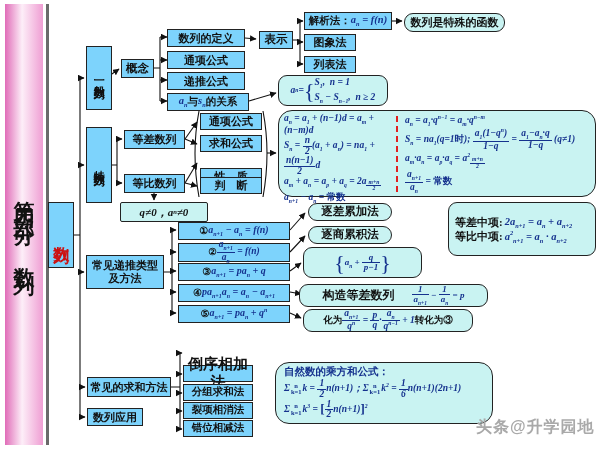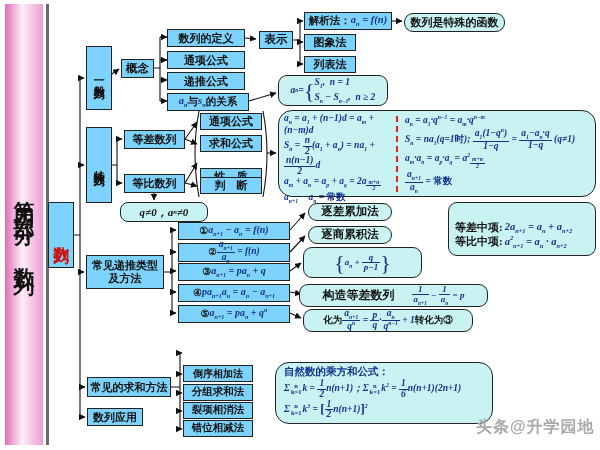--- a/index.html
+++ b/index.html
@@ -140,23 +140,23 @@
       <span>a<sub>n+1</sub> − a<sub>n</sub> = <span class="cn">常数</span></span>
     </div>
     <div class="colstack f" style="left:126px;top:2px;width:188px;height:82px;font-size:9.5px;">
       <span>a<sub>n</sub> = a<sub>1</sub>·q<sup>n−1</sup> = a<sub>m</sub>·q<sup>n−m</sup></span>
       <span>S<sub>n</sub> = na<sub>1</sub>(q=1<span class="cn">时</span>); <span class="frac"><span>a<sub>1</sub>(1−q<sup>n</sup>)</span><span>1−q</span></span> = <span class="frac"><span>a<sub>1</sub>−a<sub>n</sub>·q</span><span>1−q</span></span> (q≠1)</span>
       <span>a<sub>m</sub>·a<sub>n</sub> = a<sub>p</sub>·a<sub>q</sub> = a<sup>2</sup><sub><span class="frac"><span>m+n</span><span>2</span></span></sub></span>
       <span><span class="frac"><span>a<sub>n+1</sub></span><span>a<sub>n</sub></span></span> = <span class="cn">常数</span></span>
     </div>
   </div>
 
-  <div class="box cyan f" style="left:120px;top:202px;width:88px;height:20px;font-size:11px;border-radius:8px;color:#111;">q≠0，a<sub>n</sub>≠0</div>
-
-  <div class="box cyan" style="left:448px;top:202px;width:148px;height:54px;flex-direction:column;align-items:flex-start;justify-content:flex-start;padding:18px 6px;">
+  <div class="box cyan f" style="left:120px;top:202px;width:88px;height:20px;font-size:11px;border-radius:2px;color:#111;">q≠0，a<sub>n</sub>≠0</div>
+
+  <div class="box cyan" style="left:448px;top:202px;width:148px;height:54px;flex-direction:column;align-items:flex-start;justify-content:flex-end;padding:11px 6px;">
     <div class="midrow">
       <span style="font-size:11px;">等差中项:</span>
       <span class="f" style="font-size:10.5px;">2a<sub>n+1</sub> = a<sub>n</sub> + a<sub>n+2</sub></span>
     </div>
     <div class="midrow">
       <span style="font-size:11px;">等比中项:</span>
       <span class="f" style="font-size:10.5px;">a<sup>2</sup><sub>n+1</sub> = a<sub>n</sub> · a<sub>n+2</sub></span>
     </div>
   </div>
 
@@ -175,21 +175,21 @@
   <div class="box cyan" style="left:303px;top:247px;width:119px;height:31px;gap:2px;">
     <span class="f" style="font-size:9px;"><span class="br">{</span>a<sub>n</sub> + <span class="frac"><span>q</span><span>p−1</span></span><span class="br">}</span></span>
   </div>
   <div class="box cyan" style="left:299px;top:284px;width:189px;height:23px;gap:17px;justify-content:center;">
     <span style="font-size:12px;">构造等差数列</span>
     <span class="f" style="font-size:9px;"><span class="frac"><span>1</span><span>a<sub>n+1</sub></span></span> − <span class="frac"><span>1</span><span>a<sub>n</sub></span></span> = p</span>
   </div>
   <div class="box cyan" style="left:303px;top:309px;width:170px;height:23px;font-size:9.5px;">化为<span class="f"><span class="frac"><span>a<sub>n+1</sub></span><span>q<sup>n</sup></span></span> = <span class="frac"><span>p</span><span>q</span></span>·<span class="frac"><span>a<sub>n</sub></span><span>q<sup>n−1</sup></span></span> + 1</span>转化为③</div>
 
   <div class="box" style="left:87px;top:377px;width:84px;height:20px;font-size:11px;">常见的求和方法</div>
-  <div class="box" style="left:183px;top:365px;width:70px;height:17px;font-size:10px;">倒序相加法</div>
+  <div class="box" style="left:183px;top:365px;width:70px;height:17px;font-size:15px;">倒序相加法</div>
   <div class="box" style="left:183px;top:384px;width:70px;height:17px;font-size:10.5px;">分组求和法</div>
   <div class="box" style="left:183px;top:402px;width:70px;height:17px;font-size:10.5px;">裂项相消法</div>
   <div class="box" style="left:183px;top:420px;width:70px;height:17px;font-size:10.5px;">错位相减法</div>
 
   <div class="box" style="left:87px;top:408px;width:56px;height:18px;font-size:11px;">数列应用</div>
 
   <div class="box cyan big" style="left:275px;top:362px;width:218px;height:62px;flex-direction:column;align-items:flex-start;justify-content:space-around;padding:3px 8px;">
     <span style="font-size:10.5px;color:#15328e;">自然数的乘方和公式：</span>
     <span style="font-size:9.5px;"><span class="f">Σ<span class="lim"><span>n</span><span>k=1</span></span>k = <span class="frac"><span>1</span><span>2</span></span>n(n+1)；Σ<span class="lim"><span>n</span><span>k=1</span></span>k<sup>2</sup> = <span class="frac"><span>1</span><span>6</span></span>n(n+1)(2n+1)</span></span>
     <span style="font-size:9.5px;"><span class="f">Σ<span class="lim"><span>n</span><span>k=1</span></span>k<sup>3</sup> = <span class="br2">[</span><span class="frac"><span>1</span><span>2</span></span>n(n+1)<span class="br2">]</span><sup>2</sup></span></span>

